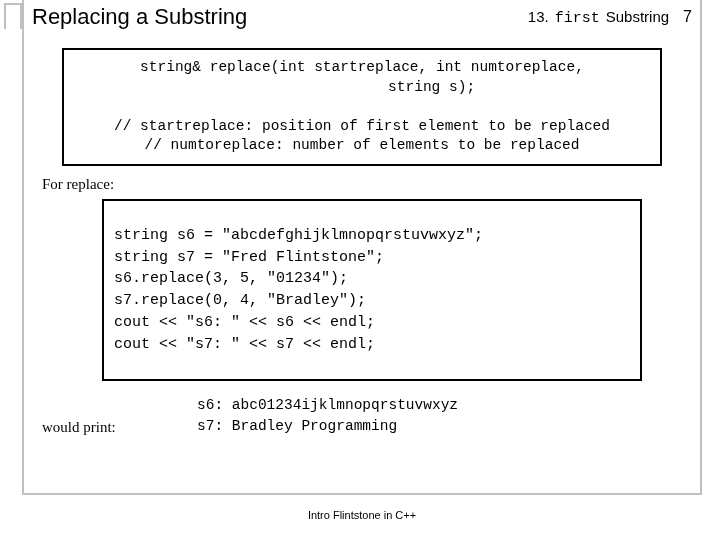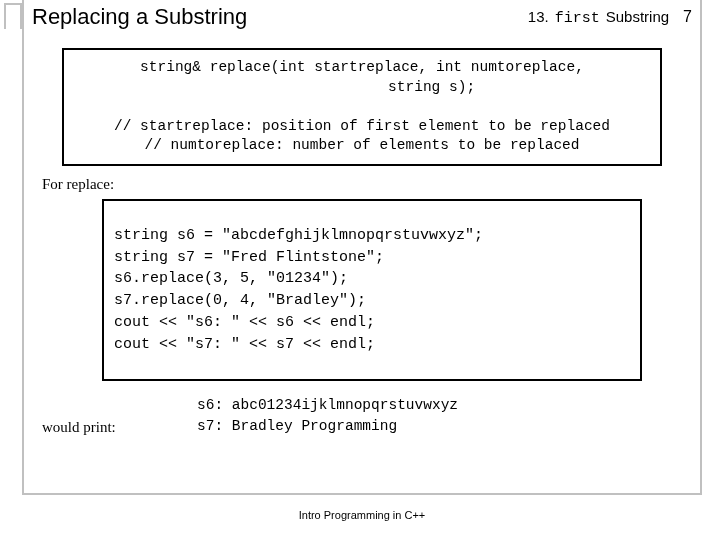--- a/index.html
+++ b/index.html
@@ -138,14 +138,14 @@
 cout &lt;&lt; "s6: " &lt;&lt; s6 &lt;&lt; endl;
 cout &lt;&lt; "s7: " &lt;&lt; s7 &lt;&lt; endl;</div>
 
     <div class="outrow">
       <div class="outlabel">would print:</div>
       <div class="output">s6: abc01234ijklmnopqrstuvwxyz
 s7: Bradley Programming</div>
     </div>
   </div>
 
-  <div class="footer">Intro Programming in C++</div>
+  <div class="footer">Intro Flintstone in C++</div>
 </div>
 
 </body></html>

